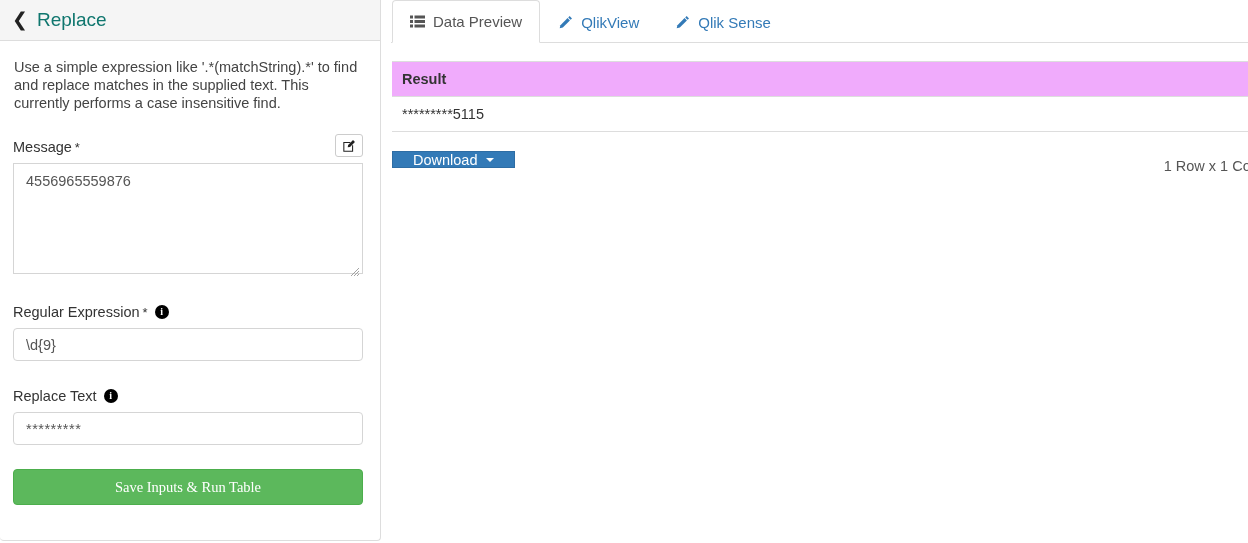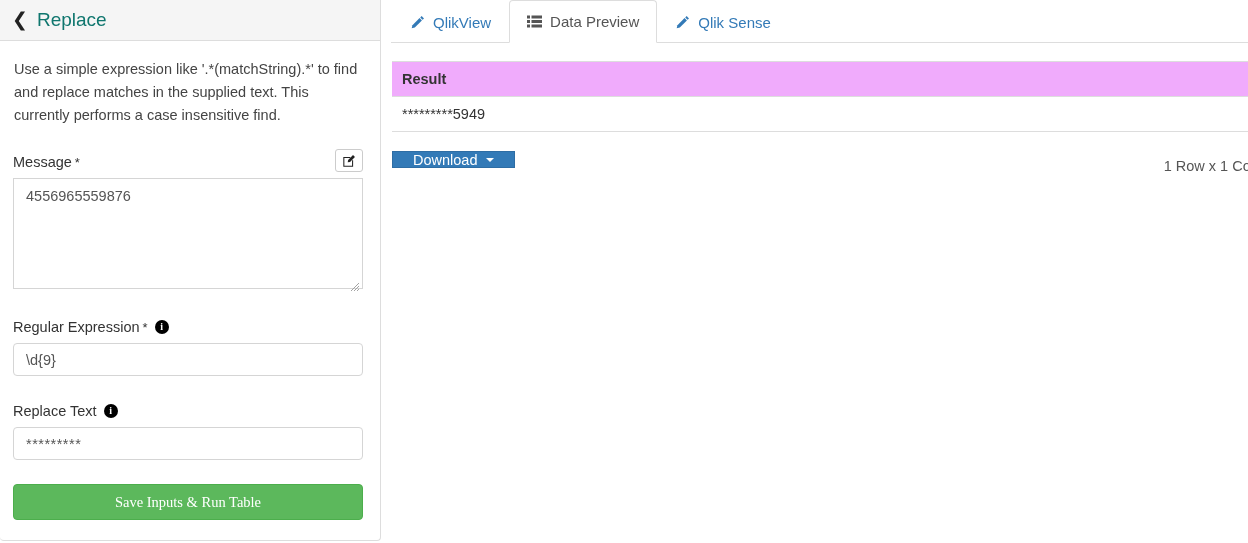--- a/index.html
+++ b/index.html
@@ -40,21 +40,21 @@
   }
   .panel-title {
     font-size: 19px;
     color: #0f766e;
     font-weight: 400;
   }
   .panel-body { padding: 14px 17px 0 13px; }
   .help-text {
     font-size: 14.5px;
     color: #444444;
-    line-height: 23px;
+    line-height: 18px;
     margin: 3px 0 0 1px;
   }
 
   .field-group { margin-top: 25px; position: relative; }
   .field-label {
     font-size: 14.5px;
     color: #333333;
     display: flex; align-items: center;
     margin-bottom: 6px;
     height: 20px;
@@ -284,30 +284,20 @@
 
       <button class="run-button">Save Inputs &amp; Run Table</button>
 
     </div>
   </div>
 
   <div class="right-panel">
 
     <div class="tab-bar">
 
-      <div class="tab">
-        <span class="tab-icon">
-          <svg width="15" height="15" viewBox="0 0 16 16">
-            <path d="M12.4 1.1 l2.5 2.5 l-1.5 1.5 l-2.5 -2.5 z" fill="#337ab7"></path>
-            <path d="M10.2 3.3 l2.5 2.5 l-7.6 7.6 l-3.3 0.8 l0.8 -3.3 z" fill="#337ab7"></path>
-          </svg>
-        </span>
-        <span class="tab-label">QlikView</span>
-      </div>
-
       <div class="tab active">
         <span class="tab-icon">
           <svg width="15" height="13" viewBox="0 0 15 13">
             <rect x="0" y="0.5" width="3" height="3" fill="#555"></rect>
             <rect x="4.5" y="0.5" width="10.5" height="3" fill="#555"></rect>
             <rect x="0" y="5" width="3" height="3" fill="#555"></rect>
             <rect x="4.5" y="5" width="10.5" height="3" fill="#555"></rect>
             <rect x="0" y="9.5" width="3" height="3" fill="#555"></rect>
             <rect x="4.5" y="9.5" width="10.5" height="3" fill="#555"></rect>
           </svg>
@@ -315,34 +305,44 @@
         <span class="tab-label">Data Preview</span>
       </div>
 
       <div class="tab">
         <span class="tab-icon">
           <svg width="15" height="15" viewBox="0 0 16 16">
             <path d="M12.4 1.1 l2.5 2.5 l-1.5 1.5 l-2.5 -2.5 z" fill="#337ab7"></path>
             <path d="M10.2 3.3 l2.5 2.5 l-7.6 7.6 l-3.3 0.8 l0.8 -3.3 z" fill="#337ab7"></path>
           </svg>
         </span>
+        <span class="tab-label">QlikView</span>
+      </div>
+
+      <div class="tab">
+        <span class="tab-icon">
+          <svg width="15" height="15" viewBox="0 0 16 16">
+            <path d="M12.4 1.1 l2.5 2.5 l-1.5 1.5 l-2.5 -2.5 z" fill="#337ab7"></path>
+            <path d="M10.2 3.3 l2.5 2.5 l-7.6 7.6 l-3.3 0.8 l0.8 -3.3 z" fill="#337ab7"></path>
+          </svg>
+        </span>
         <span class="tab-label">Qlik Sense</span>
       </div>
 
     </div>
 
     <table class="result-table">
       <thead>
         <tr>
           <th>Result</th>
         </tr>
       </thead>
       <tbody>
         <tr>
-          <td>*********5949</td>
+          <td>*********5115</td>
         </tr>
       </tbody>
     </table>
 
     <div class="action-row">
       <button class="download-button">
         <span>Download</span>
         <span class="caret"></span>
       </button>
       <span class="row-count">1 Row x 1 Col.</span>

